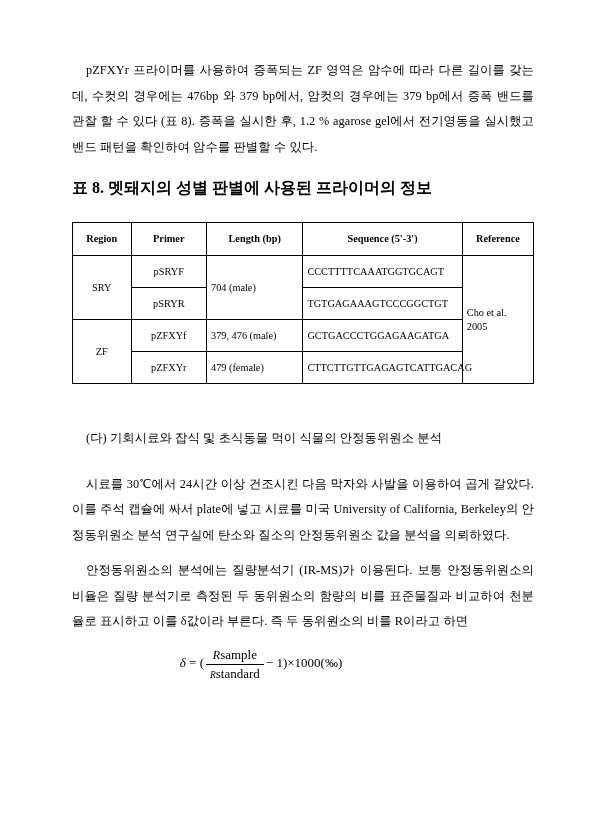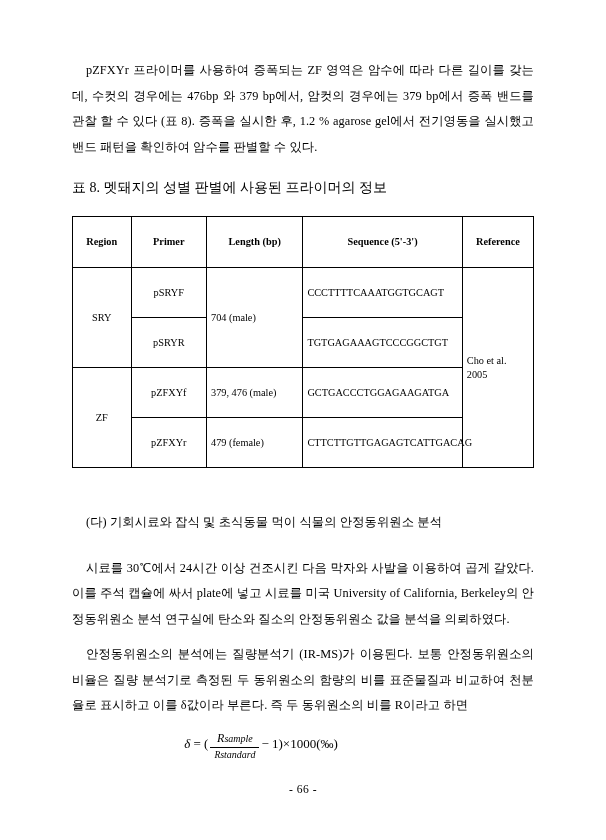--- a/index.html
+++ b/index.html
@@ -34,35 +34,36 @@
   }
   .indent {
     text-indent: 14px;
   }
   .spacer-sm { height: 10px; }
   .spacer-md { height: 18px; }
   .spacer-lg { height: 24px; }
 
   
   .table-caption {
-    font-size: 14px;
+    font-size: 16px;
     line-height: 20px;
-    margin: 0 0 18px 0;
+    margin: 0 0 24px 0;
+    font-weight: bold;
   }
 
   
   table.primer {
     border-collapse: collapse;
     width: 100%;
     font-family: "Liberation Serif", serif;
     table-layout: fixed;
   }
   table.primer th, table.primer td {
     border: 1px solid #000000;
-    padding: 15px 4px;
+    padding: 6px 4px;
     font-size: 10.3px;
     line-height: 14px;
     vertical-align: middle;
   }
   table.primer th {
     font-weight: bold;
     text-align: center;
     height: 20px;
   }
   table.primer td {
@@ -97,21 +98,21 @@
     border-bottom: 1px solid #000;
     padding: 0 4px 1px 4px;
     font-size: 12px;
   }
   .frac .den {
     display: block;
     padding: 1px 4px 0 4px;
     font-size: 9.5px;
   }
   .ital { font-style: italic; }
-  .sub-sm { font-size: 10px; font-style: italic; }
+  .sub-sm { font-size: 13px; }
 
   
   .page-number {
     position: absolute;
     left: 0;
     right: 0;
     bottom: 44px;
     text-align: center;
     font-size: 11.6px;
     letter-spacing: 0.5px;
@@ -182,14 +183,13 @@
 
   <div class="formula">
     <span class="eq">
       <span class="ital">δ</span>
       <span>=</span>
       <span>(</span><span class="frac"><span class="num"><span class="ital">R</span><span class="sub-sm">sample</span></span><span class="den"><span class="ital">R</span><span class="sub-sm">standard</span></span></span><span>− 1)</span><span>×1000</span><span>(‰)</span>
     </span>
   </div>
 
 
-  <div class="page-number">- 66 -</div>
 </div>
 
 </body></html>

